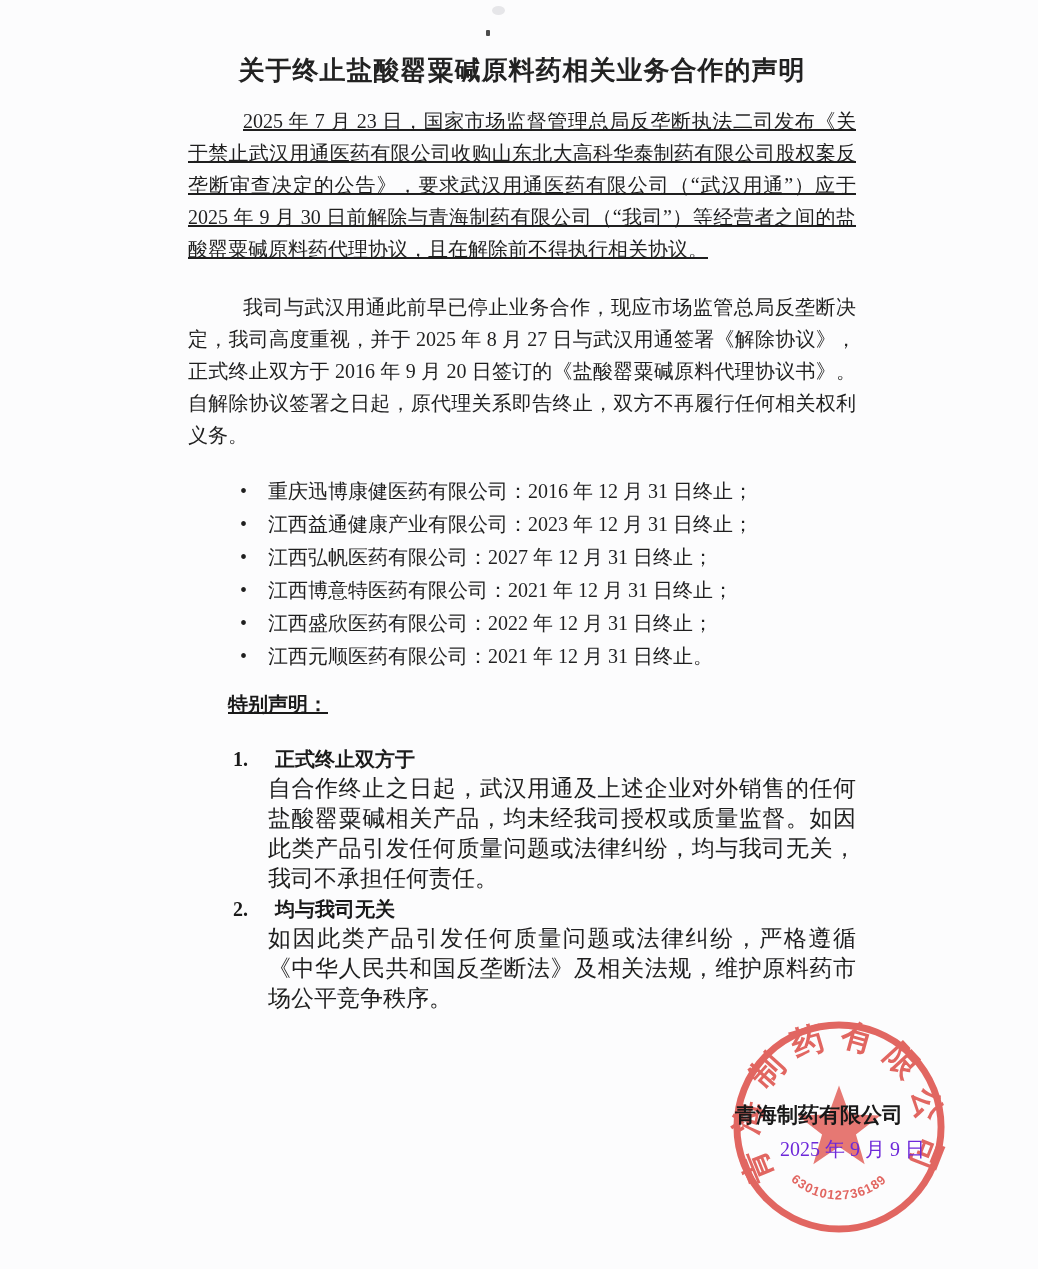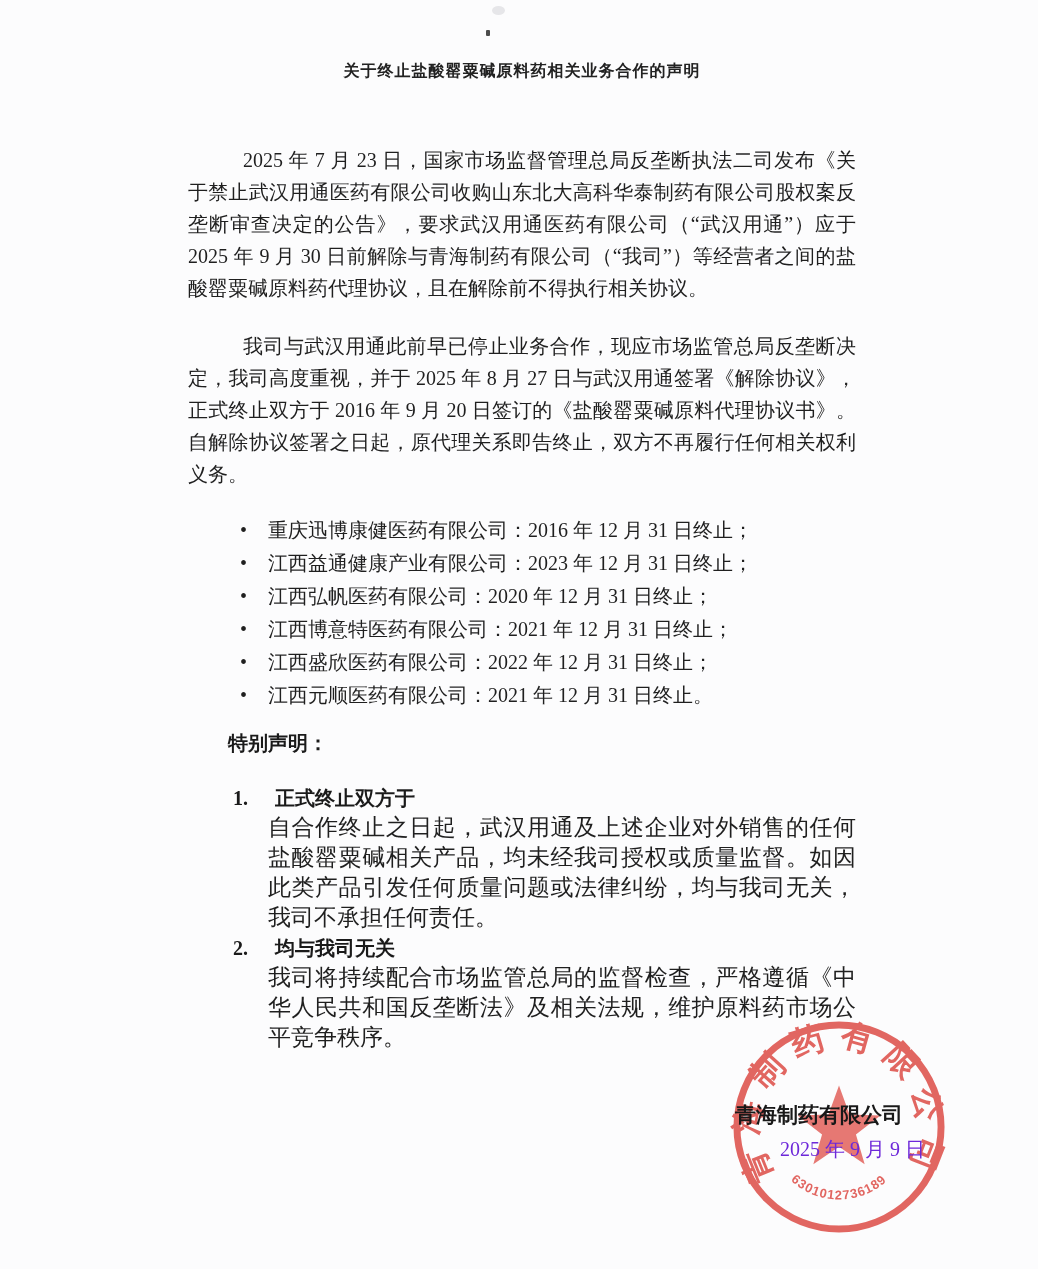--- a/index.html
+++ b/index.html
@@ -14,34 +14,34 @@
   }
   .content {
     position: absolute;
     left: 188px;
     top: 0;
     width: 668px;
   }
   .doc-title {
     margin: 56px 0 0 0;
     text-align: center;
-    font-size: 16px;
+    font-size: 26px;
     font-weight: bold;
     letter-spacing: 1px;
     line-height: 30px;
     color: #222;
   }
   p.body-para {
     margin: 0;
     font-size: 20px;
     line-height: 32px;
     text-align: justify;
     text-indent: 55px;
   }
-  #para-1 { margin-top: 58px; }
+  #para-1 { margin-top: 19px; text-decoration: underline; }
   #para-2 { margin-top: 26px; }
   #para-3 { margin-top: 14px; }
   ul.bullet-list {
     list-style: none;
     margin: 24px 0 0 0;
     padding: 0;
     font-size: 20px;
   }
   ul.bullet-list li {
     position: relative;
@@ -54,20 +54,21 @@
     top: 0;
     font-size: 20px;
   }
   .special-heading {
     margin-top: 15px;
     padding-left: 40px;
     font-size: 20px;
     font-weight: bold;
     line-height: 33px;
     color: #1a1a1a;
+    text-decoration: underline;
   }
   .num-item { margin-top: 0; }
   .num-item.first { margin-top: 23px; }
   .num-item .head-row {
     position: relative;
     padding-left: 87px;
     font-size: 20px;
     font-weight: bold;
     line-height: 30px;
     color: #1a1a1a;
@@ -149,21 +150,21 @@
       <li>
         <span class="dot">•</span>
         <span>重庆迅博康健医药有限公司：2016 年 12 月 31 日终止；</span>
       </li>
       <li>
         <span class="dot">•</span>
         <span>江西益通健康产业有限公司：2023 年 12 月 31 日终止；</span>
       </li>
       <li>
         <span class="dot">•</span>
-        <span>江西弘帆医药有限公司：2020 年 12 月 31 日终止；</span>
+        <span>江西弘帆医药有限公司：2027 年 12 月 31 日终止；</span>
       </li>
       <li>
         <span class="dot">•</span>
         <span>江西博意特医药有限公司：2021 年 12 月 31 日终止；</span>
       </li>
       <li>
         <span class="dot">•</span>
         <span>江西盛欣医药有限公司：2022 年 12 月 31 日终止；</span>
       </li>
       <li>
@@ -180,21 +181,21 @@
         <span>正式终止双方于</span>
       </div>
       <p class="item-body">自合作终止之日起，武汉用通及上述企业对外销售的任何盐酸罂粟碱相关产品，均未经我司授权或质量监督。如因此类产品引发任何质量问题或法律纠纷，均与我司无关，我司不承担任何责任。</p>
     </div>
 
     <div class="num-item">
       <div class="head-row">
         <span class="num">2.</span>
         <span>均与我司无关</span>
       </div>
-      <p class="item-body">我司将持续配合市场监管总局的监督检查，严格遵循《中华人民共和国反垄断法》及相关法规，维护原料药市场公平竞争秩序。</p>
+      <p class="item-body">如因此类产品引发任何质量问题或法律纠纷，严格遵循《中华人民共和国反垄断法》及相关法规，维护原料药市场公平竞争秩序。</p>
     </div>
 
   </div>
 
   <svg class="seal" viewBox="0 0 220 220" xmlns="http://www.w3.org/2000/svg">
     <defs>
       <path id="sealNameArc" d="M 52.7,167.3 A 81,81 0 1 1 167.3,167.3" fill="none"></path>
       <path id="sealNumArc" d="M 59,162 A 72,72 0 0 0 161,162" fill="none"></path>
     </defs>
     <g opacity="0.84">

